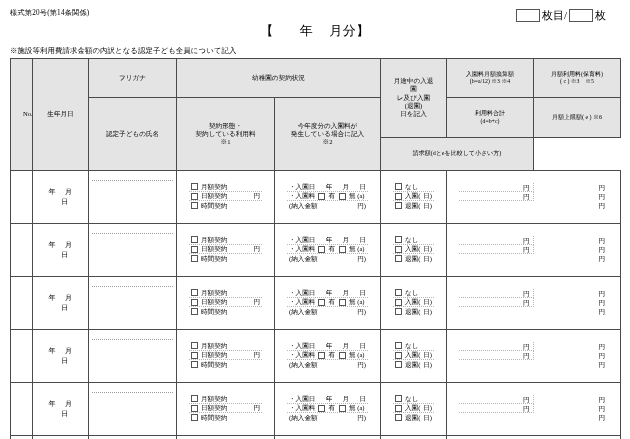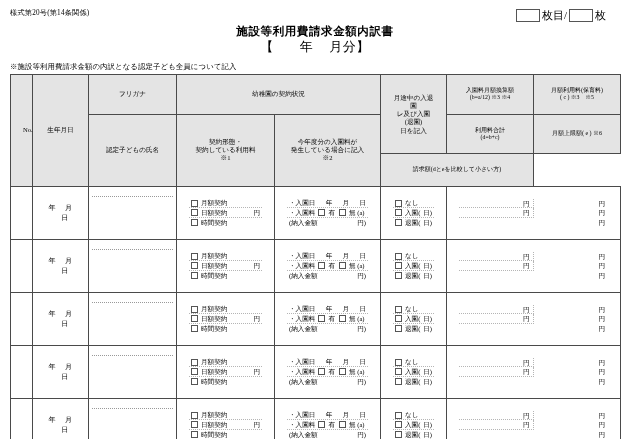--- a/index.html
+++ b/index.html
@@ -212,21 +212,20 @@
   <div class="top-row">
     <div class="form-no">様式第20号(第14条関係)</div>
     <div class="sheet-count">
       <span class="sheet-box"></span>
       <span>枚目/</span>
       <span class="sheet-box"></span>
       <span>枚</span>
     </div>
   </div>
 
-  <div class="title">施設等利用費請求金額内訳書</div>
   <div class="subtitle">
     <span>【</span><span class="gap-a"></span><span>年</span><span class="gap-b"></span><span>月分】</span>
   </div>
 
   <div class="note-line">※施設等利用費請求金額の内訳となる認定子ども全員について記入</div>
 
   <table class="main">
     <colgroup>
       <col class="c-no">
         <col class="c-dob">

